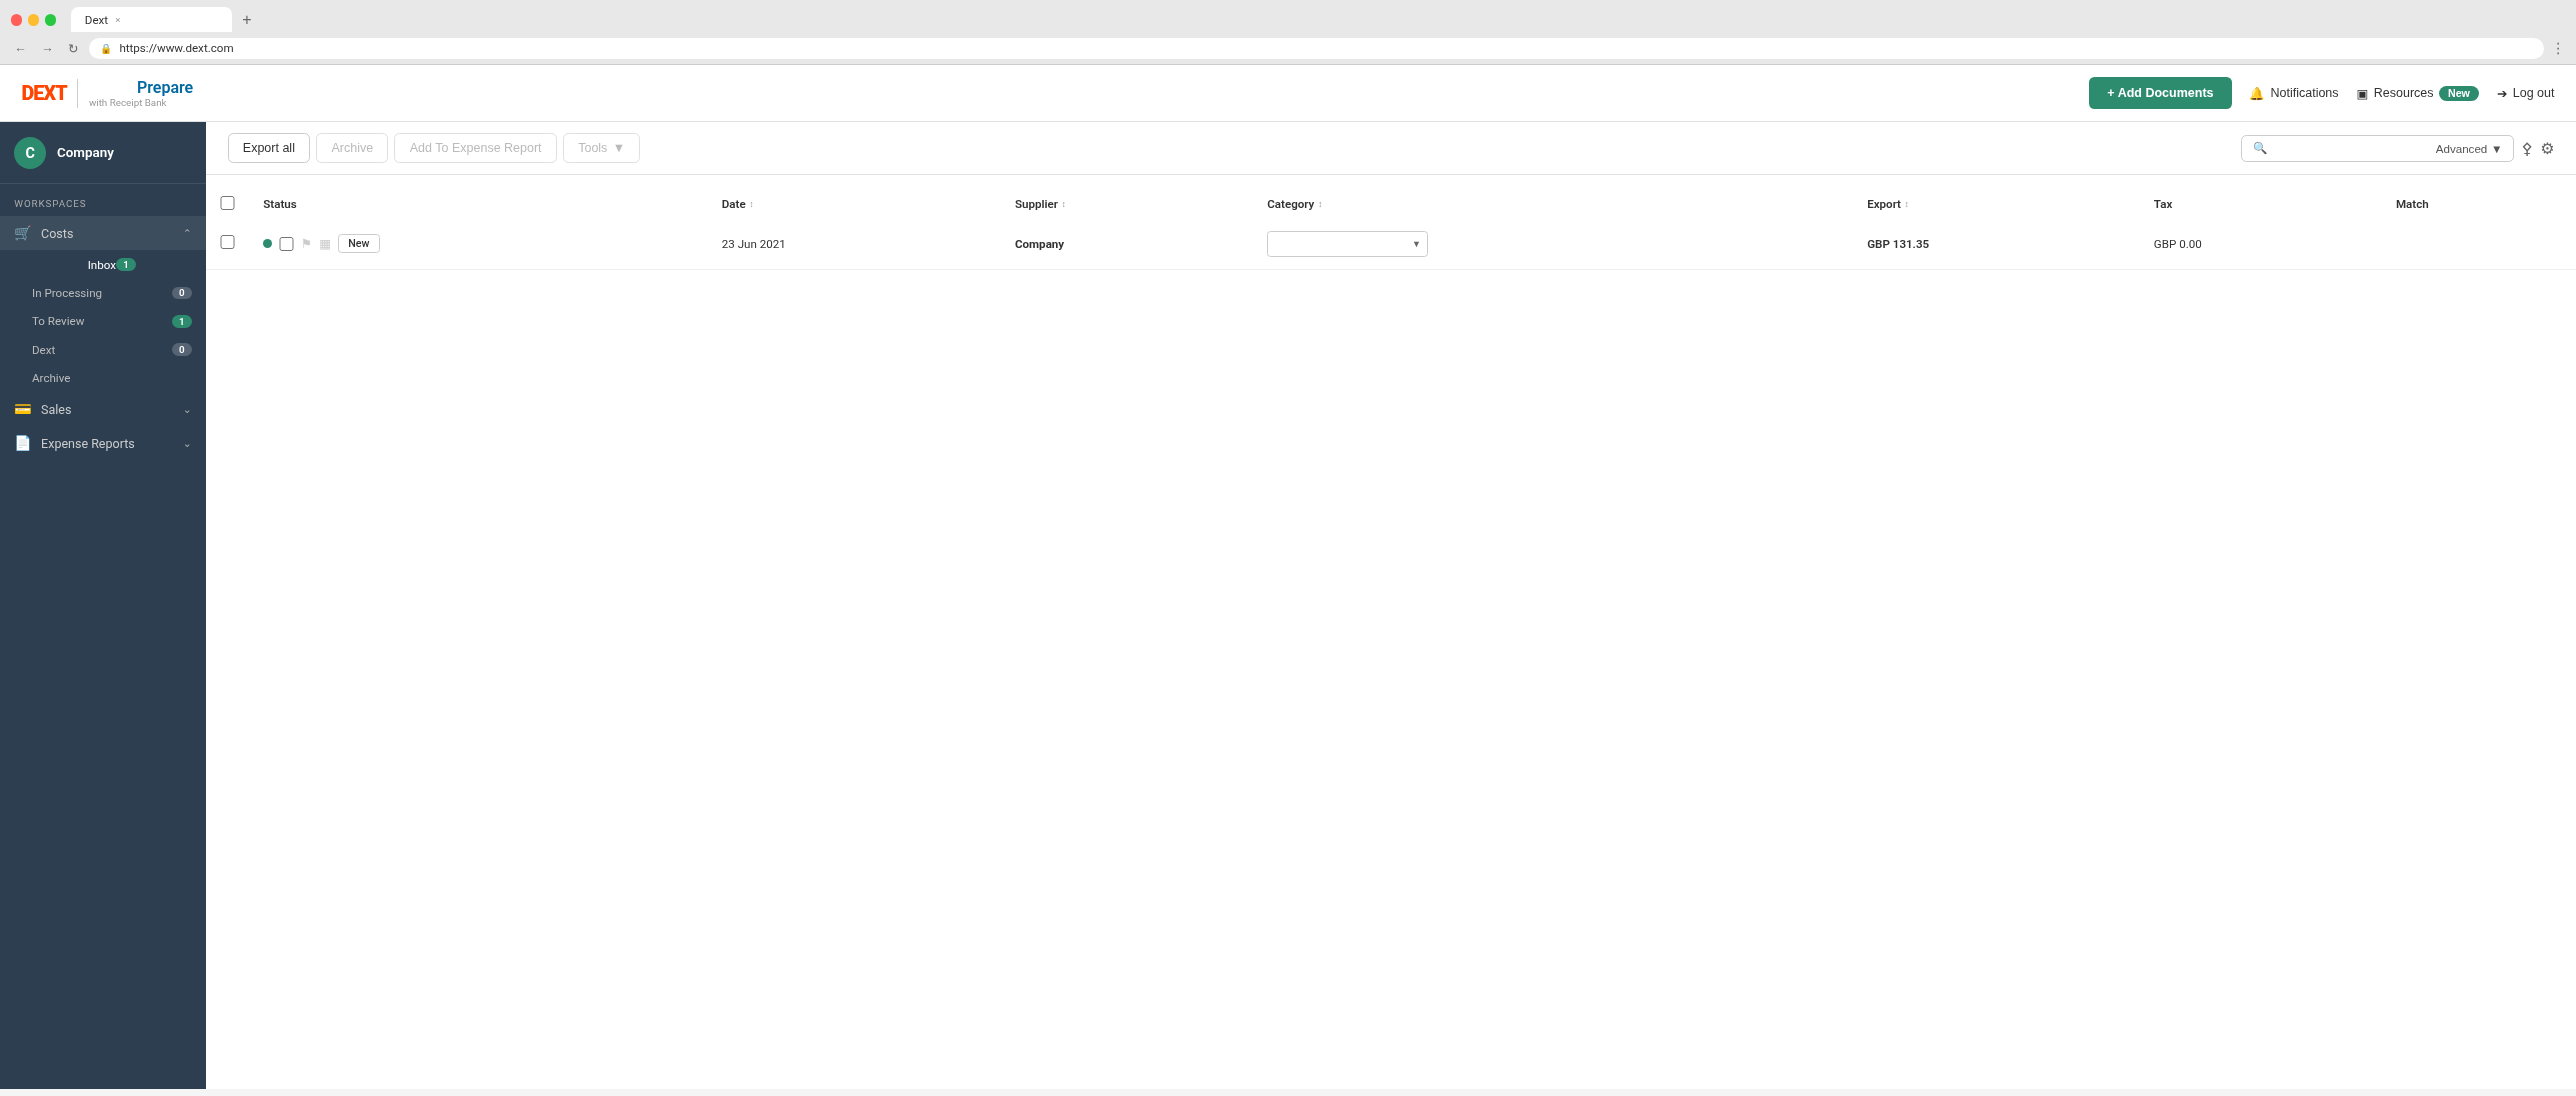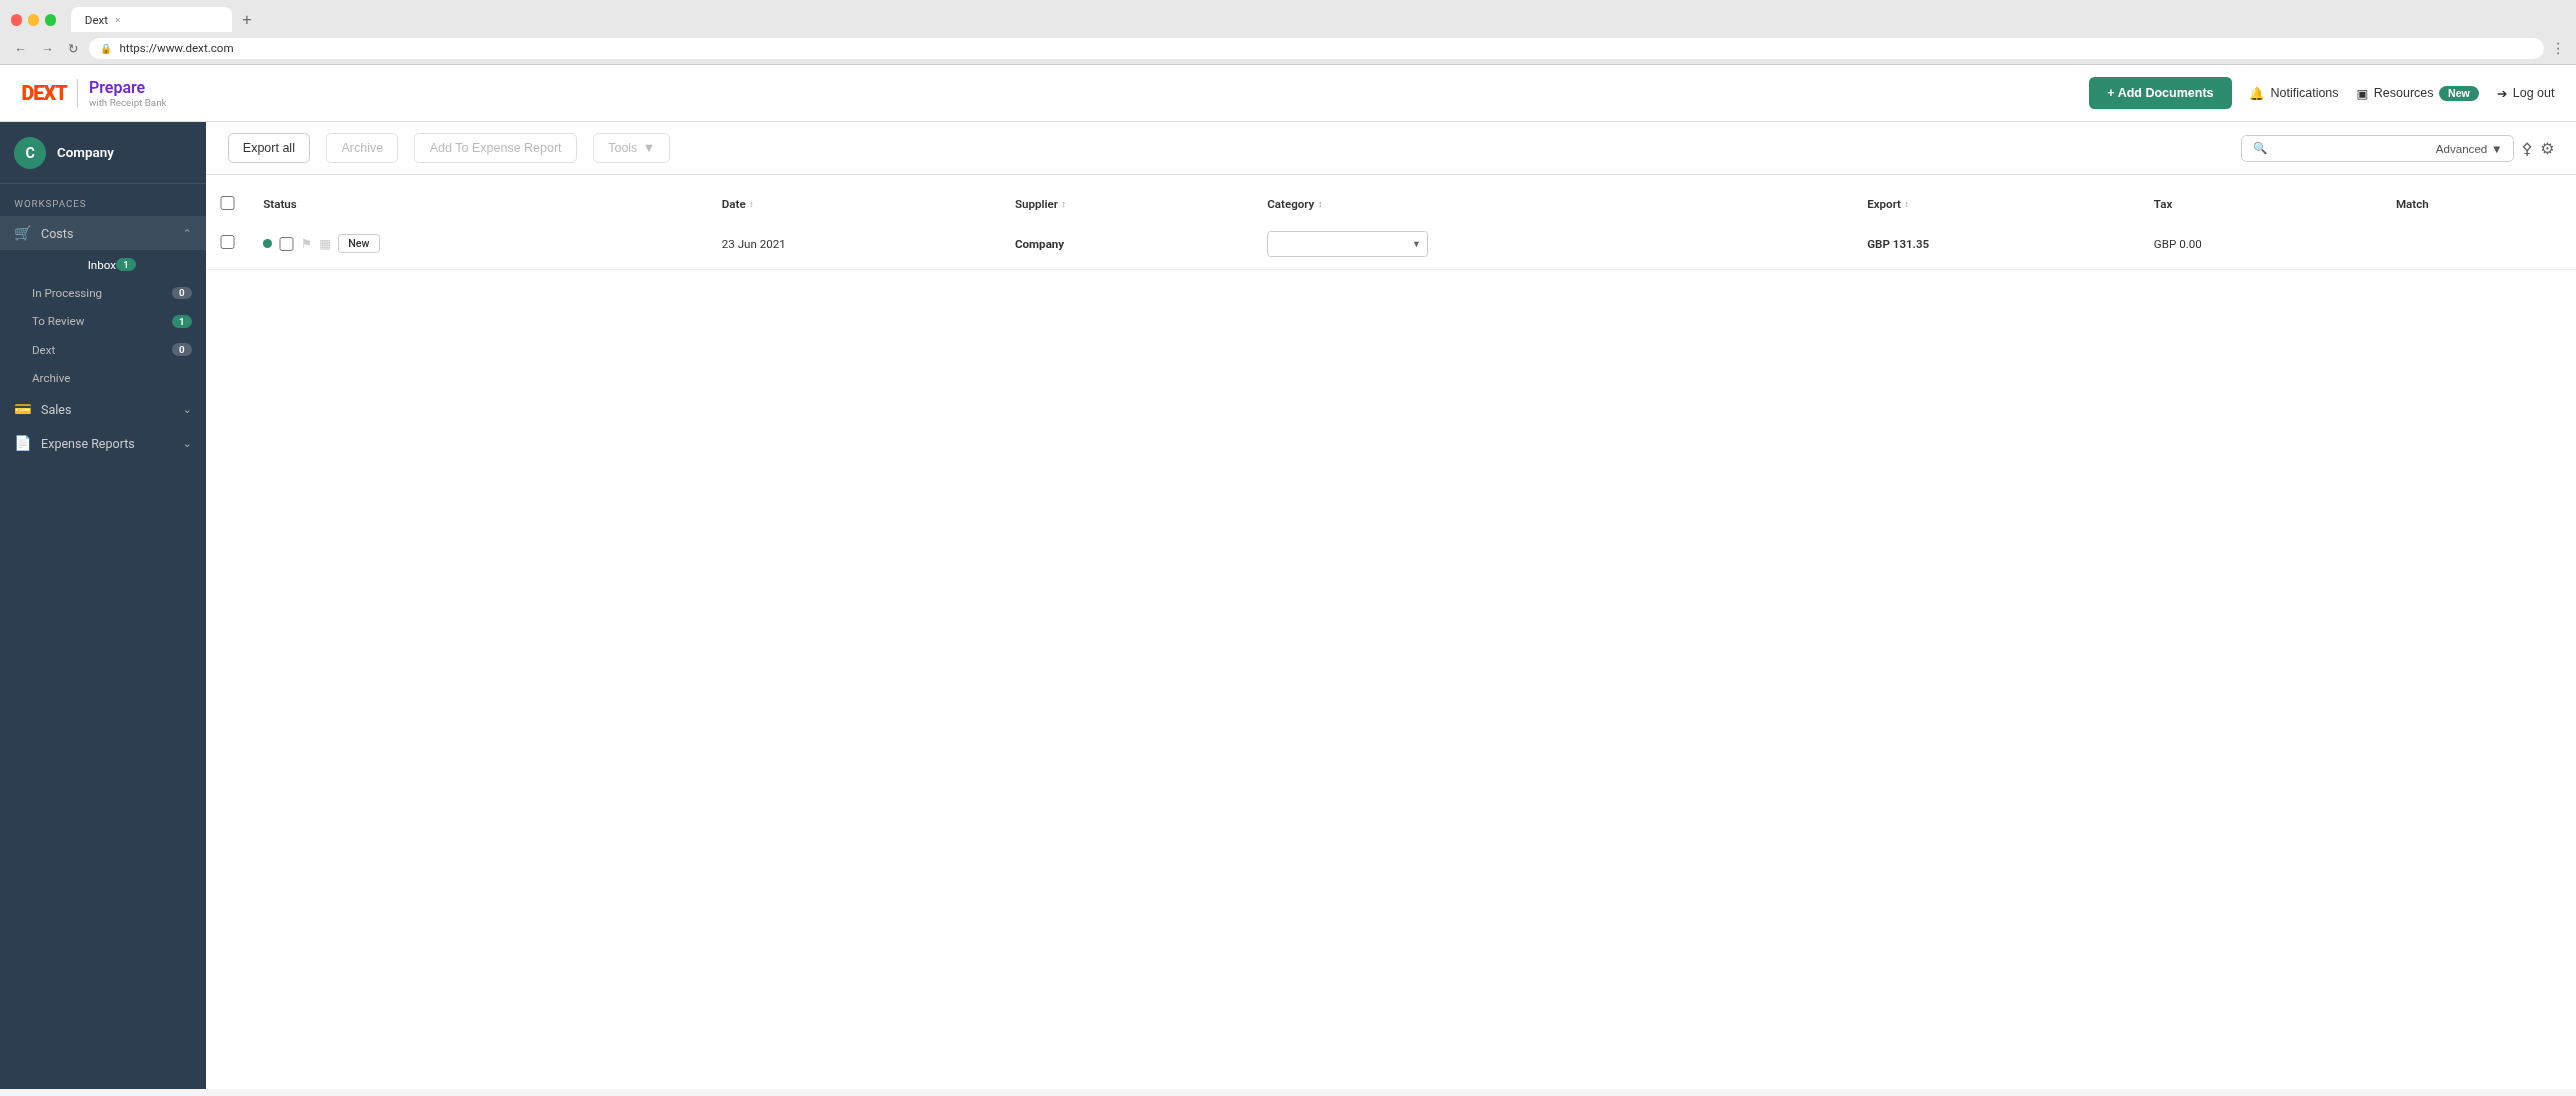--- a/index.html
+++ b/index.html
@@ -57,21 +57,21 @@
     .app-header {
       background: white;
       border-bottom: 0.9px solid #e0e0e0;
       padding: 0 21.5px;
       height: 57px;
       display: flex; align-items: center; justify-content: space-between;
     }
     .logo-section { display: flex; align-items: center; gap: 10.7px; }
     .dext-logo { font-weight: 900; font-size: 19.7px; color: #ff4500; letter-spacing: -0.9px; }
     .logo-divider { width: 0.9px; height: 29px; background: #ccc; }
-    .prepare-text { font-size: 16px; font-weight: 600; color: #6d28d9; }
+    .prepare-text { font-size: 16px; font-weight: 600; color: #0369a1; margin-left: 48px; }
     .prepare-sub { font-size: 9.8px; color: #999; }
 
     .header-actions { display: flex; align-items: center; gap: 18px; }
     .add-docs-btn {
       background: #2d8c6e;
       color: #ffffff;
       border: none;
       border-radius: 5.4px;
       padding: 9px 18px;
       font-size: 12.5px;
@@ -146,21 +146,21 @@
     
     .content { flex: 1; display: flex; flex-direction: column; overflow: hidden; }
 
     
     .content-toolbar {
       background: white;
       border-bottom: 0.9px solid #e0e0e0;
       padding: 10.7px 21.5px;
       display: flex; align-items: center; justify-content: space-between;
     }
-    .toolbar-left { display: flex; gap: 16px; }
+    .toolbar-left { display: flex; gap: 6px; }
     .toolbar-btn {
       border: 0.9px solid #ccc;
       background: white;
       border-radius: 5.4px;
       padding: 7.2px 14.3px;
       font-size: 12.5px; color: #333;
       cursor: pointer;
     }
     .toolbar-btn.disabled { color: #bbb; border-color: #e0e0e0; cursor: default; }
     .tools-btn {

